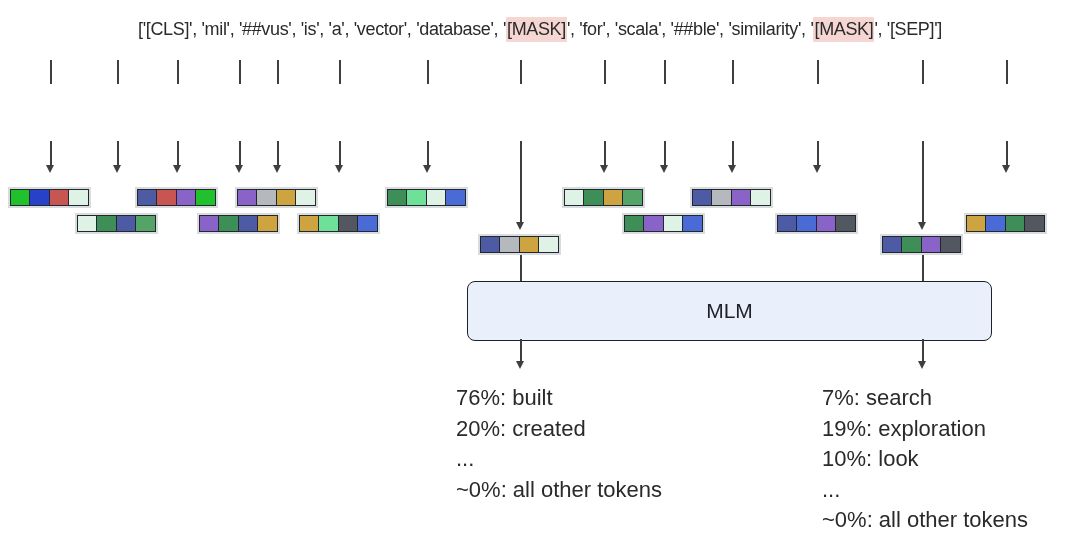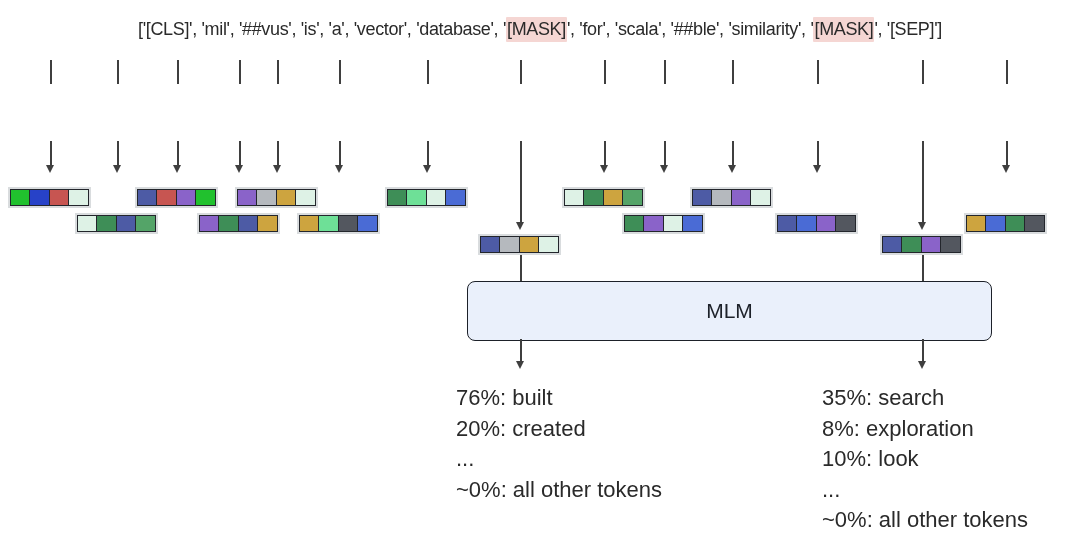--- a/index.html
+++ b/index.html
@@ -183,20 +183,20 @@
       <div class="ahead" style="left: 918.4px; top: 361px; border-top: 8px solid rgb(63, 63, 63);"></div>
     </div>
 
   <div class="preds" id="predLeft" style="left:456px">
       <div>76%: built</div>
       <div>20%: created</div>
       <div>...</div>
       <div>~0%: all other tokens</div>
     </div>
   <div class="preds" id="predRight" style="left:822px">
-      <div>35%: search</div>
-      <div>8%: exploration</div>
+      <div>7%: search</div>
+      <div>19%: exploration</div>
       <div>10%: look</div>
       <div>...</div>
       <div>~0%: all other tokens</div>
     </div>
 
 </div>
 
 </body></html>

